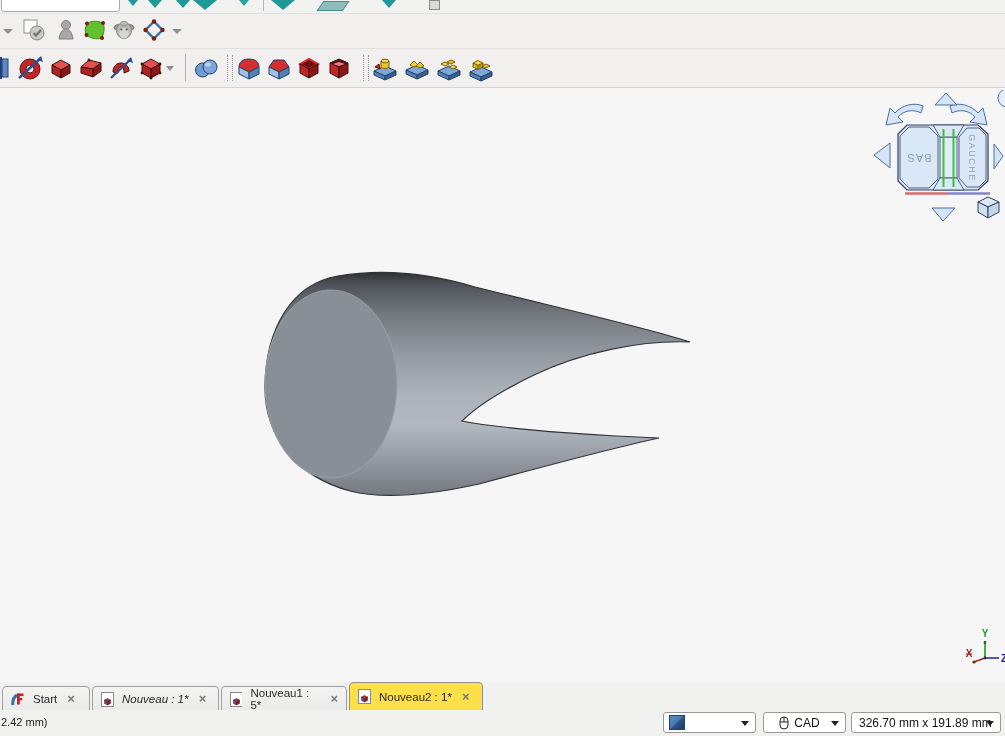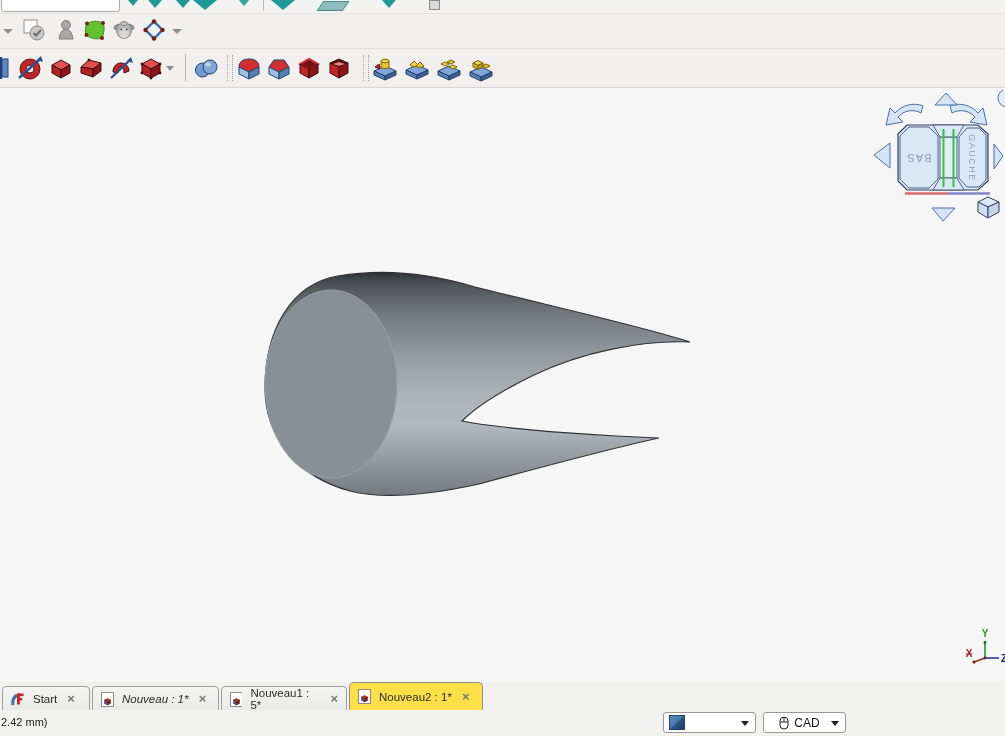--- a/index.html
+++ b/index.html
@@ -375,13 +375,17 @@
   <div class="combo" style="left:763px;width:83px;justify-content:center;gap:4px;">
     <svg width="10" height="14" style="margin-right:1px;">
       <rect x="1" y="1" width="8" height="12" rx="4" fill="#fff" stroke="#222"></rect>
       <line x1="1" y1="6" x2="9" y2="6" stroke="#222"></line>
       <line x1="5" y1="1" x2="5" y2="6" stroke="#222"></line>
     </svg>
     <span style="margin-right:10px;">CAD</span>
     <span class="arr"></span>
   </div>
 
+  <div class="combo" style="left:851px;width:150px;padding-left:7px;">
+    <span>326.70 mm x 191.89 mm</span>
+    <span class="arr"></span>
+  </div>
 </div>
 
 </body></html>

